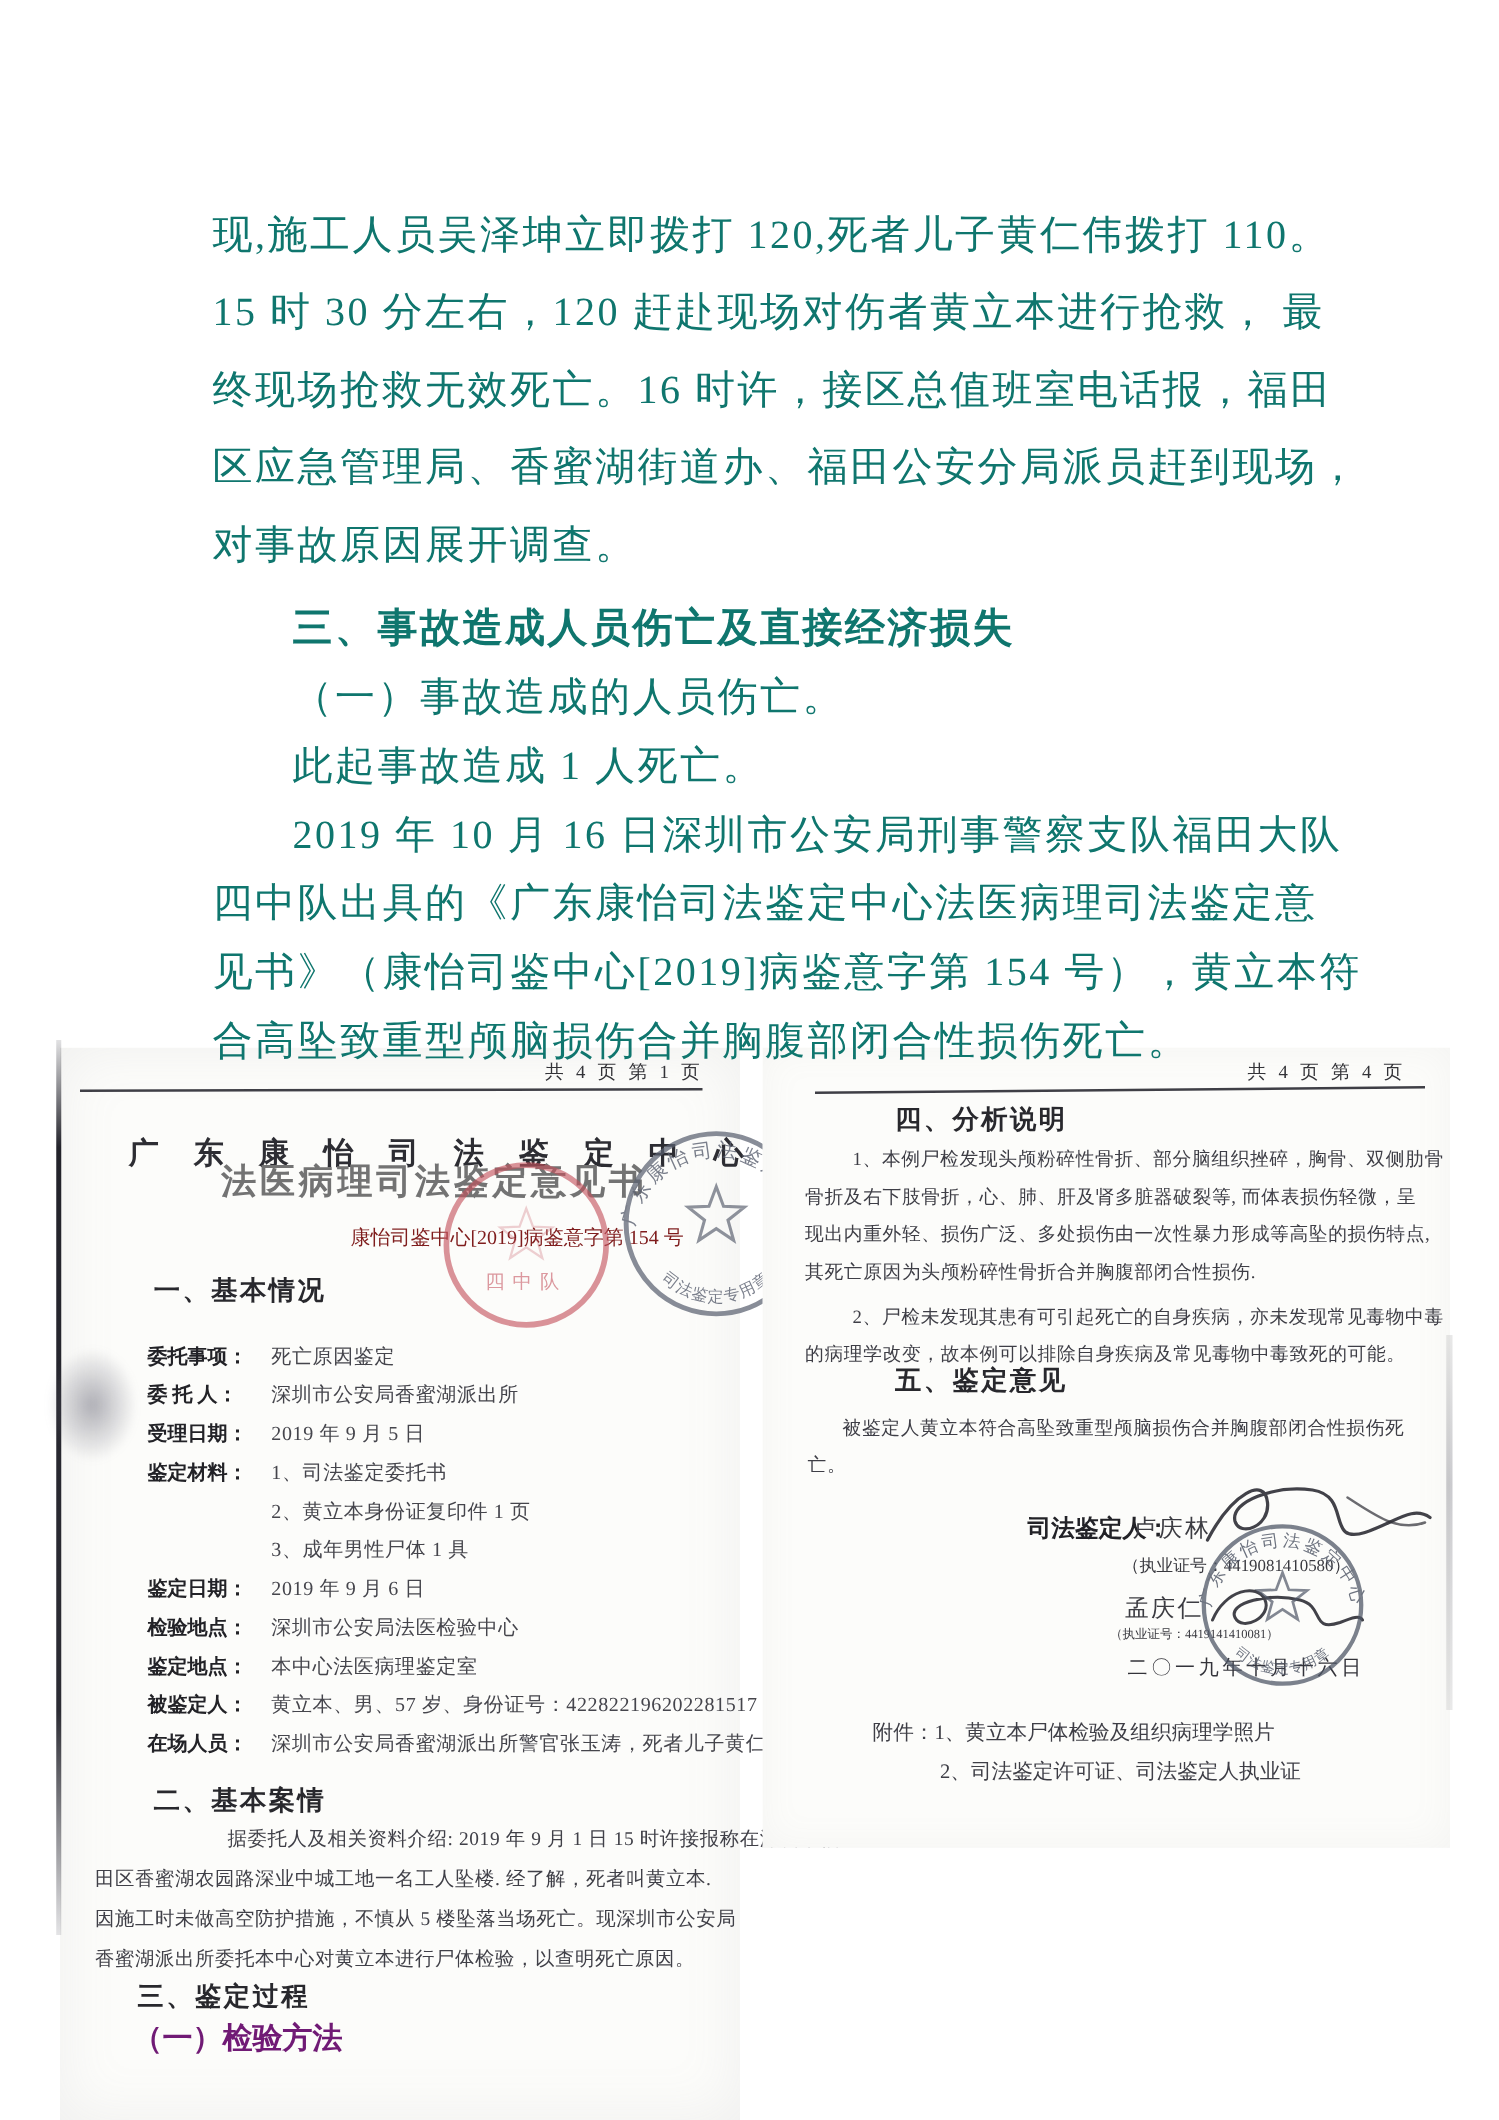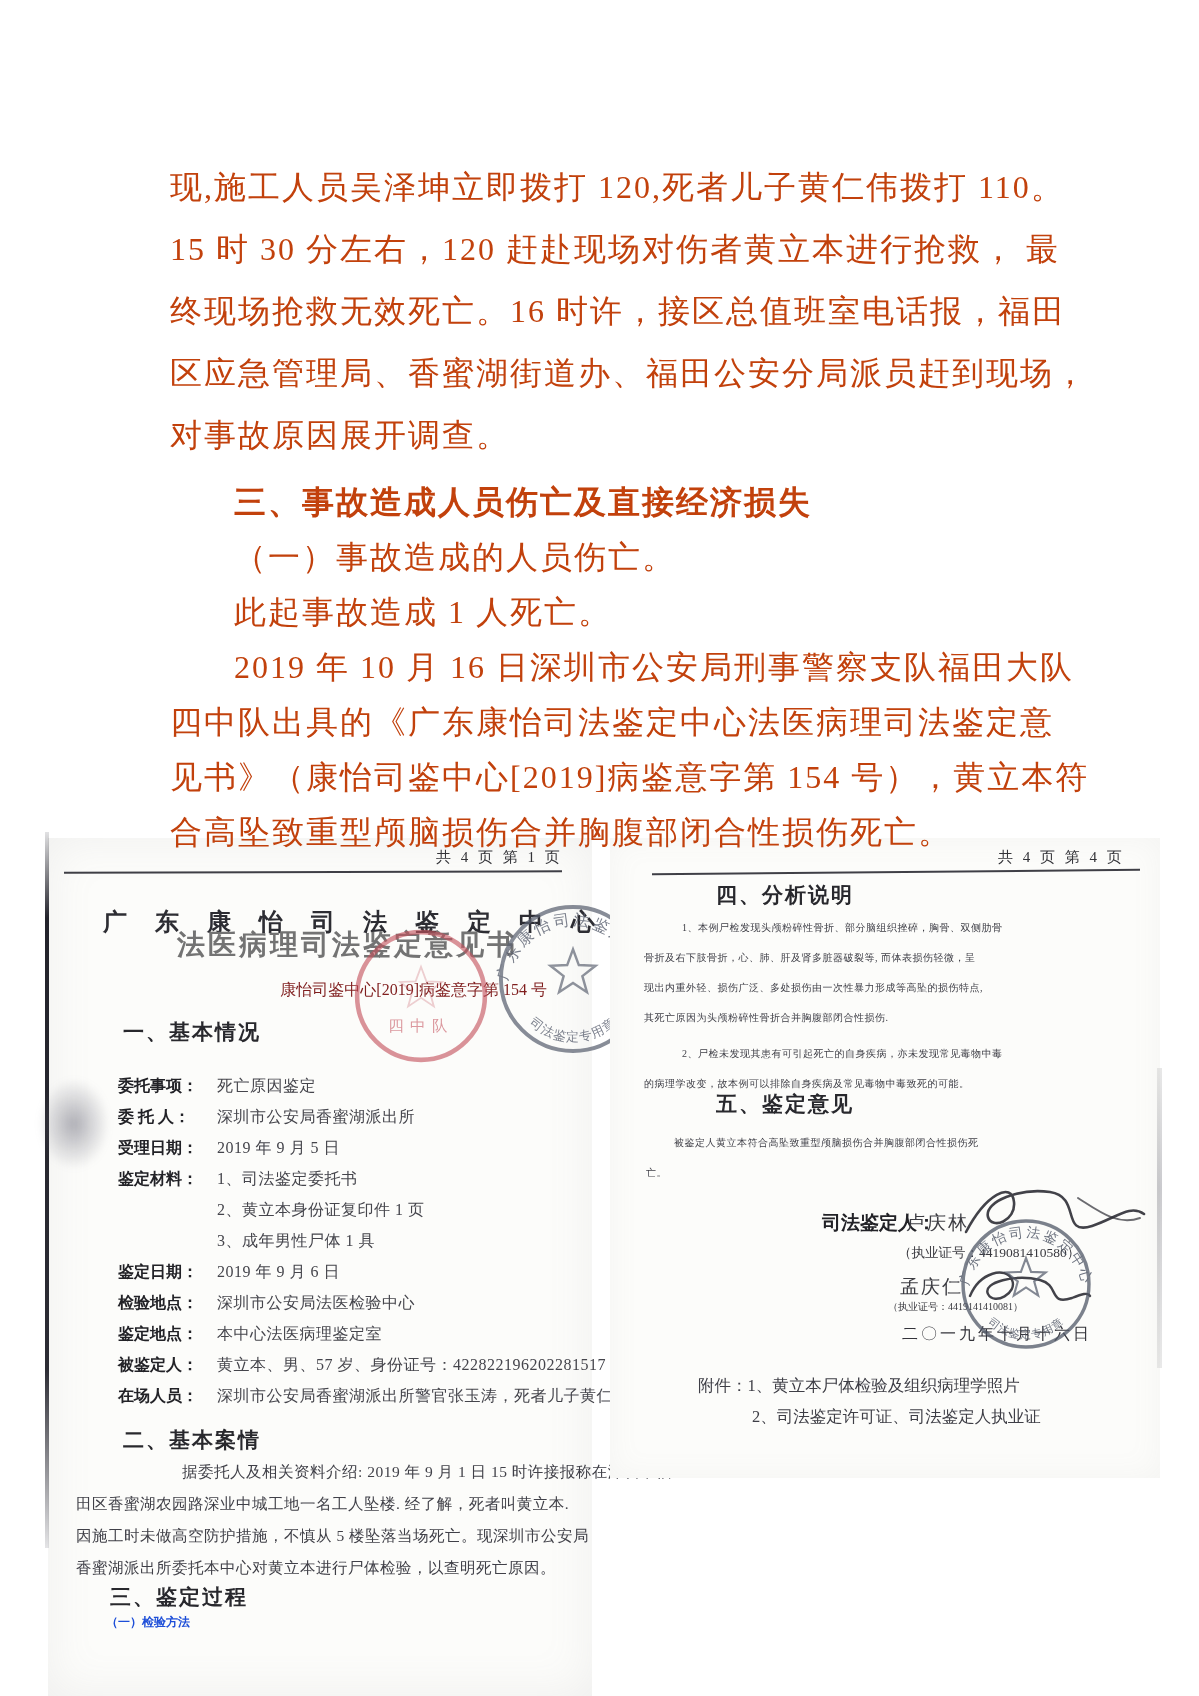--- a/index.html
+++ b/index.html
@@ -4,21 +4,21 @@
 <style>
   html,body{margin:0;padding:0;background:#ffffff;}
   .canvas{position:relative;width:1199px;height:1696px;background:#ffffff;overflow:hidden;
           font-family:"Liberation Serif","DejaVu Serif",serif;color:#1b1b1b;}
 
   
   .mainA{position:absolute;left:170px;top:156px;width:890px;z-index:3;}
   .mainA .mline{height:62px;line-height:62px;}
   .mainB{position:absolute;left:170px;top:475px;width:890px;z-index:3;}
   .mainB .mline{height:55px;line-height:55px;}
-  .mline{font-size:32px;letter-spacing:2px;white-space:nowrap;color:#c2410c;}
+  .mline{font-size:32px;letter-spacing:2px;white-space:nowrap;color:#0f766e;}
   .mline.heading{font-weight:700;}
   .mline.ind{padding-left:64px;}
 
   
   .scan{position:absolute;top:838px;background:#fcfcfa;z-index:1;color:#3b3b40;}
   .scan.left{left:48px;width:544px;height:858px;box-shadow:inset 0 0 46px rgba(150,150,155,.12);}
   .scan.right{left:610px;width:550px;height:640px;box-shadow:inset 0 0 30px rgba(150,150,155,.08);}
 
   .edge-line{position:absolute;left:-3px;top:-6px;width:4px;height:716px;
     background:linear-gradient(180deg,rgba(60,60,70,.15),#23232b 12%,#2c2c34 75%,rgba(120,120,130,.2));}
@@ -35,35 +35,35 @@
   .title1{position:absolute;left:55px;top:68px;width:415px;text-align:center;
           font-size:24px;font-weight:700;letter-spacing:11px;color:#2d2d33;white-space:nowrap;}
   .title2{position:absolute;left:55px;top:88px;width:415px;text-align:right;
           font-size:28px;font-weight:700;letter-spacing:3px;color:#737373;white-space:nowrap;}
   .docno{position:absolute;left:119px;top:142px;width:380px;text-align:right;font-size:16px;color:#7f1d1d;white-space:nowrap;}
 
   .sec{position:absolute;font-size:21px;font-weight:700;letter-spacing:2px;color:#28282d;white-space:nowrap;}
   .sec.s1{left:75px;top:180px;}
   .sec.s2{left:75px;top:588px;}
   .sec.s3{left:62px;top:745px;}
-  .subsec{position:absolute;left:58px;top:776px;font-size:12px;font-weight:700;color:#1d4ed8;white-space:nowrap;}
+  .subsec{position:absolute;left:58px;top:776px;font-size:24px;font-weight:700;color:#701a75;white-space:nowrap;}
 
   .rows{position:absolute;left:70px;top:232px;width:480px;}
   .row{height:31px;line-height:31px;font-size:16px;white-space:nowrap;}
   .rl{display:inline-block;width:99px;font-weight:700;color:#222227;}
   .rv{color:#45454c;letter-spacing:.5px;}
 
   .case{position:absolute;left:28px;top:618px;width:505px;}
   .cl{height:32px;line-height:32px;font-size:15.5px;letter-spacing:.5px;white-space:nowrap;color:#404048;}
   .cl.ind{padding-left:106px;}
 
   .sec.s4{left:106px;top:43px;}
   .sec.s5{left:106px;top:252px;}
   .ana{position:absolute;left:34px;top:75px;width:505px;}
-  .al{height:30px;line-height:30px;font-size:10px;letter-spacing:.5px;white-space:nowrap;color:#3e3e46;}
+  .al{height:30px;line-height:30px;font-size:15px;letter-spacing:.5px;white-space:nowrap;color:#3e3e46;}
   .al.ind{padding-left:38px;}
   .al.gap{margin-top:6px;}
   .opi{position:absolute;left:36px;top:290px;width:505px;}
   .opi .al.ind{padding-left:28px;}
 
   .sig-label{position:absolute;left:212px;top:372px;font-size:19px;font-weight:700;color:#222227;white-space:nowrap;}
   .sig-name1{position:absolute;left:296px;top:372px;font-size:19px;letter-spacing:2px;color:#3c3c42;white-space:nowrap;}
   .sig-lic1{position:absolute;left:288px;top:406px;font-size:13.5px;color:#39393f;white-space:nowrap;}
   .sig-name2{position:absolute;left:290px;top:436px;font-size:19px;letter-spacing:2px;color:#3c3c42;white-space:nowrap;}
   .sig-lic2{position:absolute;left:278px;top:462px;font-size:10px;color:#39393f;white-space:nowrap;}

